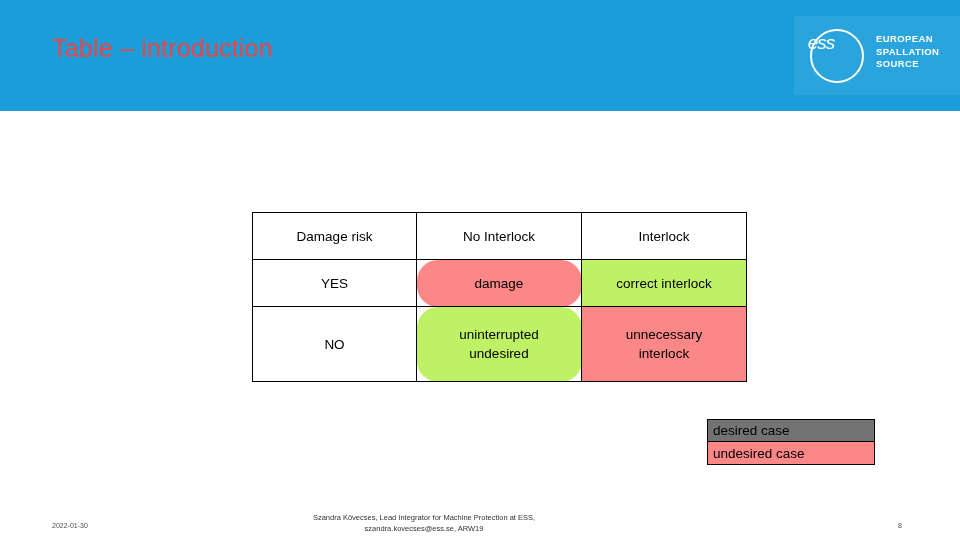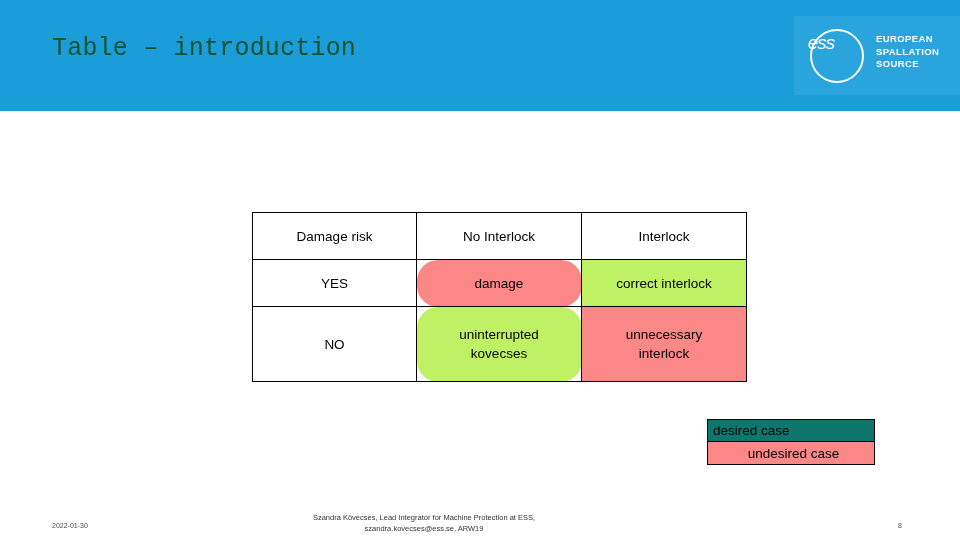--- a/index.html
+++ b/index.html
@@ -22,22 +22,22 @@
     top: 0;
     width: 960px;
     height: 111px;
     background: #1b9dd9;
   }
   .slide-title {
     position: absolute;
     left: 52px;
     top: 34px;
     font-size: 25px;
-    color: #14532d;
-    font-family: Liberation Mono, monospace;
+    color: #ef4444;
+    font-family: Liberation Sans, sans-serif;
     letter-spacing: 0.2px;
     white-space: nowrap;
   }
 
   
   .logo-box {
     position: absolute;
     left: 794px;
     top: 16px;
     width: 170px;
@@ -122,22 +122,22 @@
     height: 23px;
     box-sizing: border-box;
     border: 1px solid #000000;
     display: flex;
     align-items: center;
     padding-left: 5px;
     font-size: 13.5px;
     color: #000000;
     font-family: "Liberation Sans", sans-serif;
   }
-  .legend-row + .legend-row { border-top: none; justify-content: center; }
-  .legend-desired   { background: #0f766e; }
+  .legend-row + .legend-row { border-top: none; }
+  .legend-desired   { background: #737373; }
   .legend-undesired { background: #fb8787; }
 
   
   .footer-date {
     position: absolute;
     left: 52px;
     top: 522px;
     font-size: 7px;
     color: #4d4d4d;
     font-family: "Liberation Sans", sans-serif;
@@ -189,21 +189,21 @@
   </tr>
   <tr class="row-yes">
     <td class="col-a cell-white">YES</td>
     <td class="col-b cell-red">damage</td>
     <td class="col-c cell-green">correct interlock</td>
   </tr>
   <tr class="row-no">
     <td class="col-a cell-white">NO</td>
     <td class="col-b cell-green cell-line2">
       <div>uninterrupted</div>
-      <div>kovecses</div>
+      <div>undesired</div>
     </td>
     <td class="col-c cell-red cell-line2">
       <div>unnecessary</div>
       <div>interlock</div>
     </td>
   </tr>
 </tbody>
   </table>
 
 <div class="legend">

